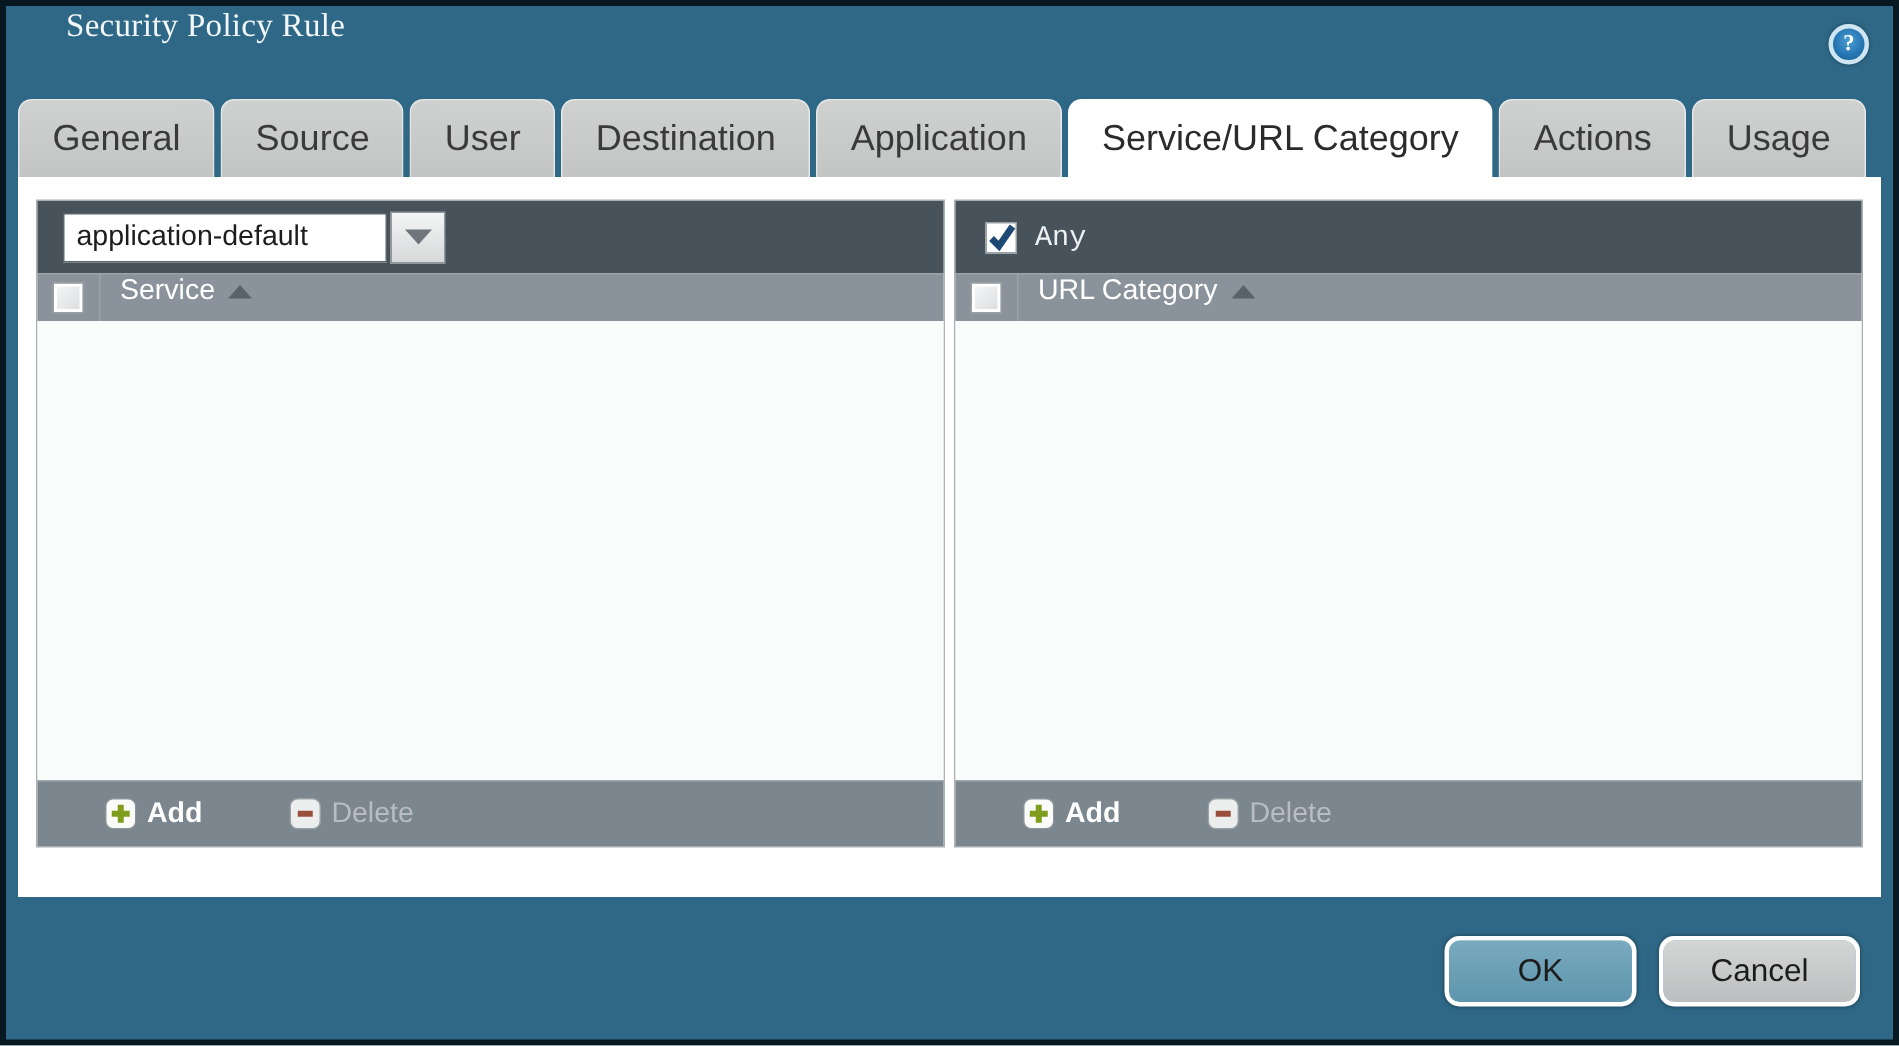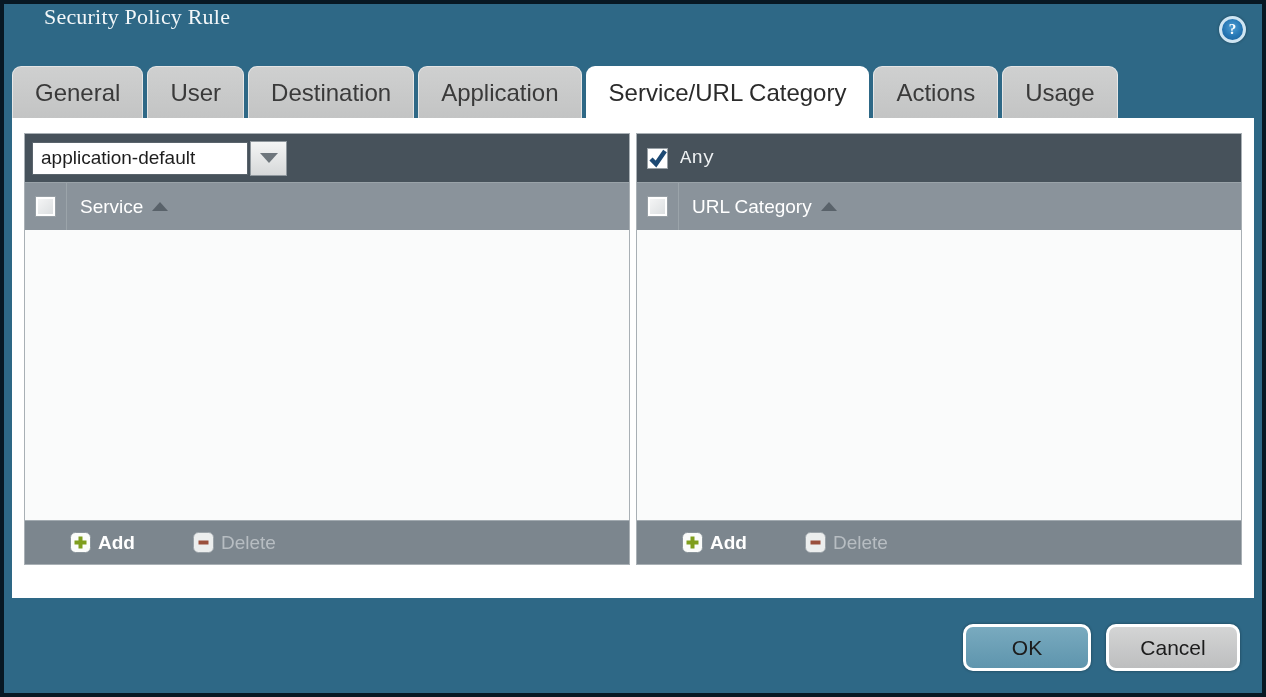--- a/index.html
+++ b/index.html
@@ -69,21 +69,21 @@
     flex: 1;
     height: 432px;
     border: 1px solid #a9b0b5;
     display: flex; flex-direction: column;
     background: #fafbfb;
   }
   .panel-topbar {
     height: 48px; flex: none;
     background: #47525b;
     display: flex; align-items: center;
-    padding: 0 7px;
+    padding: 0 17px;
   }
   .dd-input {
     width: 216px; height: 33px;
     border: 1px solid #5a646c;
     font-family: "Liberation Sans", sans-serif;
     font-size: 19px; color: #1d1d1d;
     padding: 0 8px;
     background: #ffffff;
   }
   .dd-btn {
@@ -116,24 +116,24 @@
     cursor: pointer;
     display: flex; align-items: center; justify-content: center;
   }
   .checkbox.checked { background: #ffffff; }
   .checkbox svg { overflow: visible; }
 
   .any-row { display: flex; align-items: center; gap: 12px; padding-left: 3px; }
   .any-label { color: #eef1f3; font-size: 19px; font-family: Liberation Mono, monospace; }
 
   .panel-header {
-    height: 48px; flex: none;
+    height: 32px; flex: none;
     background: #8a939b;
     border-top: 1px solid #9aa3a9;
-    display: flex; align-items: center;
+    display: flex; align-items: flex-start;
     color: #ffffff; font-size: 19px;
   }
   .cb-cell {
     width: 42px; height: 100%; flex: none;
     display: flex; align-items: center; justify-content: center;
     border-right: 1px solid #9ba4aa;
   }
   .col-label {
     display: flex; align-items: center; gap: 9px;
     padding-left: 13px;
@@ -182,20 +182,21 @@
 
 <div class="window">
 
   <div class="titlebar">
     <span class="title-text">Security Policy Rule</span>
     <div class="help-btn">?</div>
   </div>
 
   <div class="tabs">
     <div class="tab">General</div>
+    <div class="tab">Source</div>
     <div class="tab">User</div>
     <div class="tab">Destination</div>
     <div class="tab">Application</div>
     <div class="tab active">Service/URL Category</div>
     <div class="tab">Actions</div>
     <div class="tab">Usage</div>
   </div>
 
   <div class="content">
 

